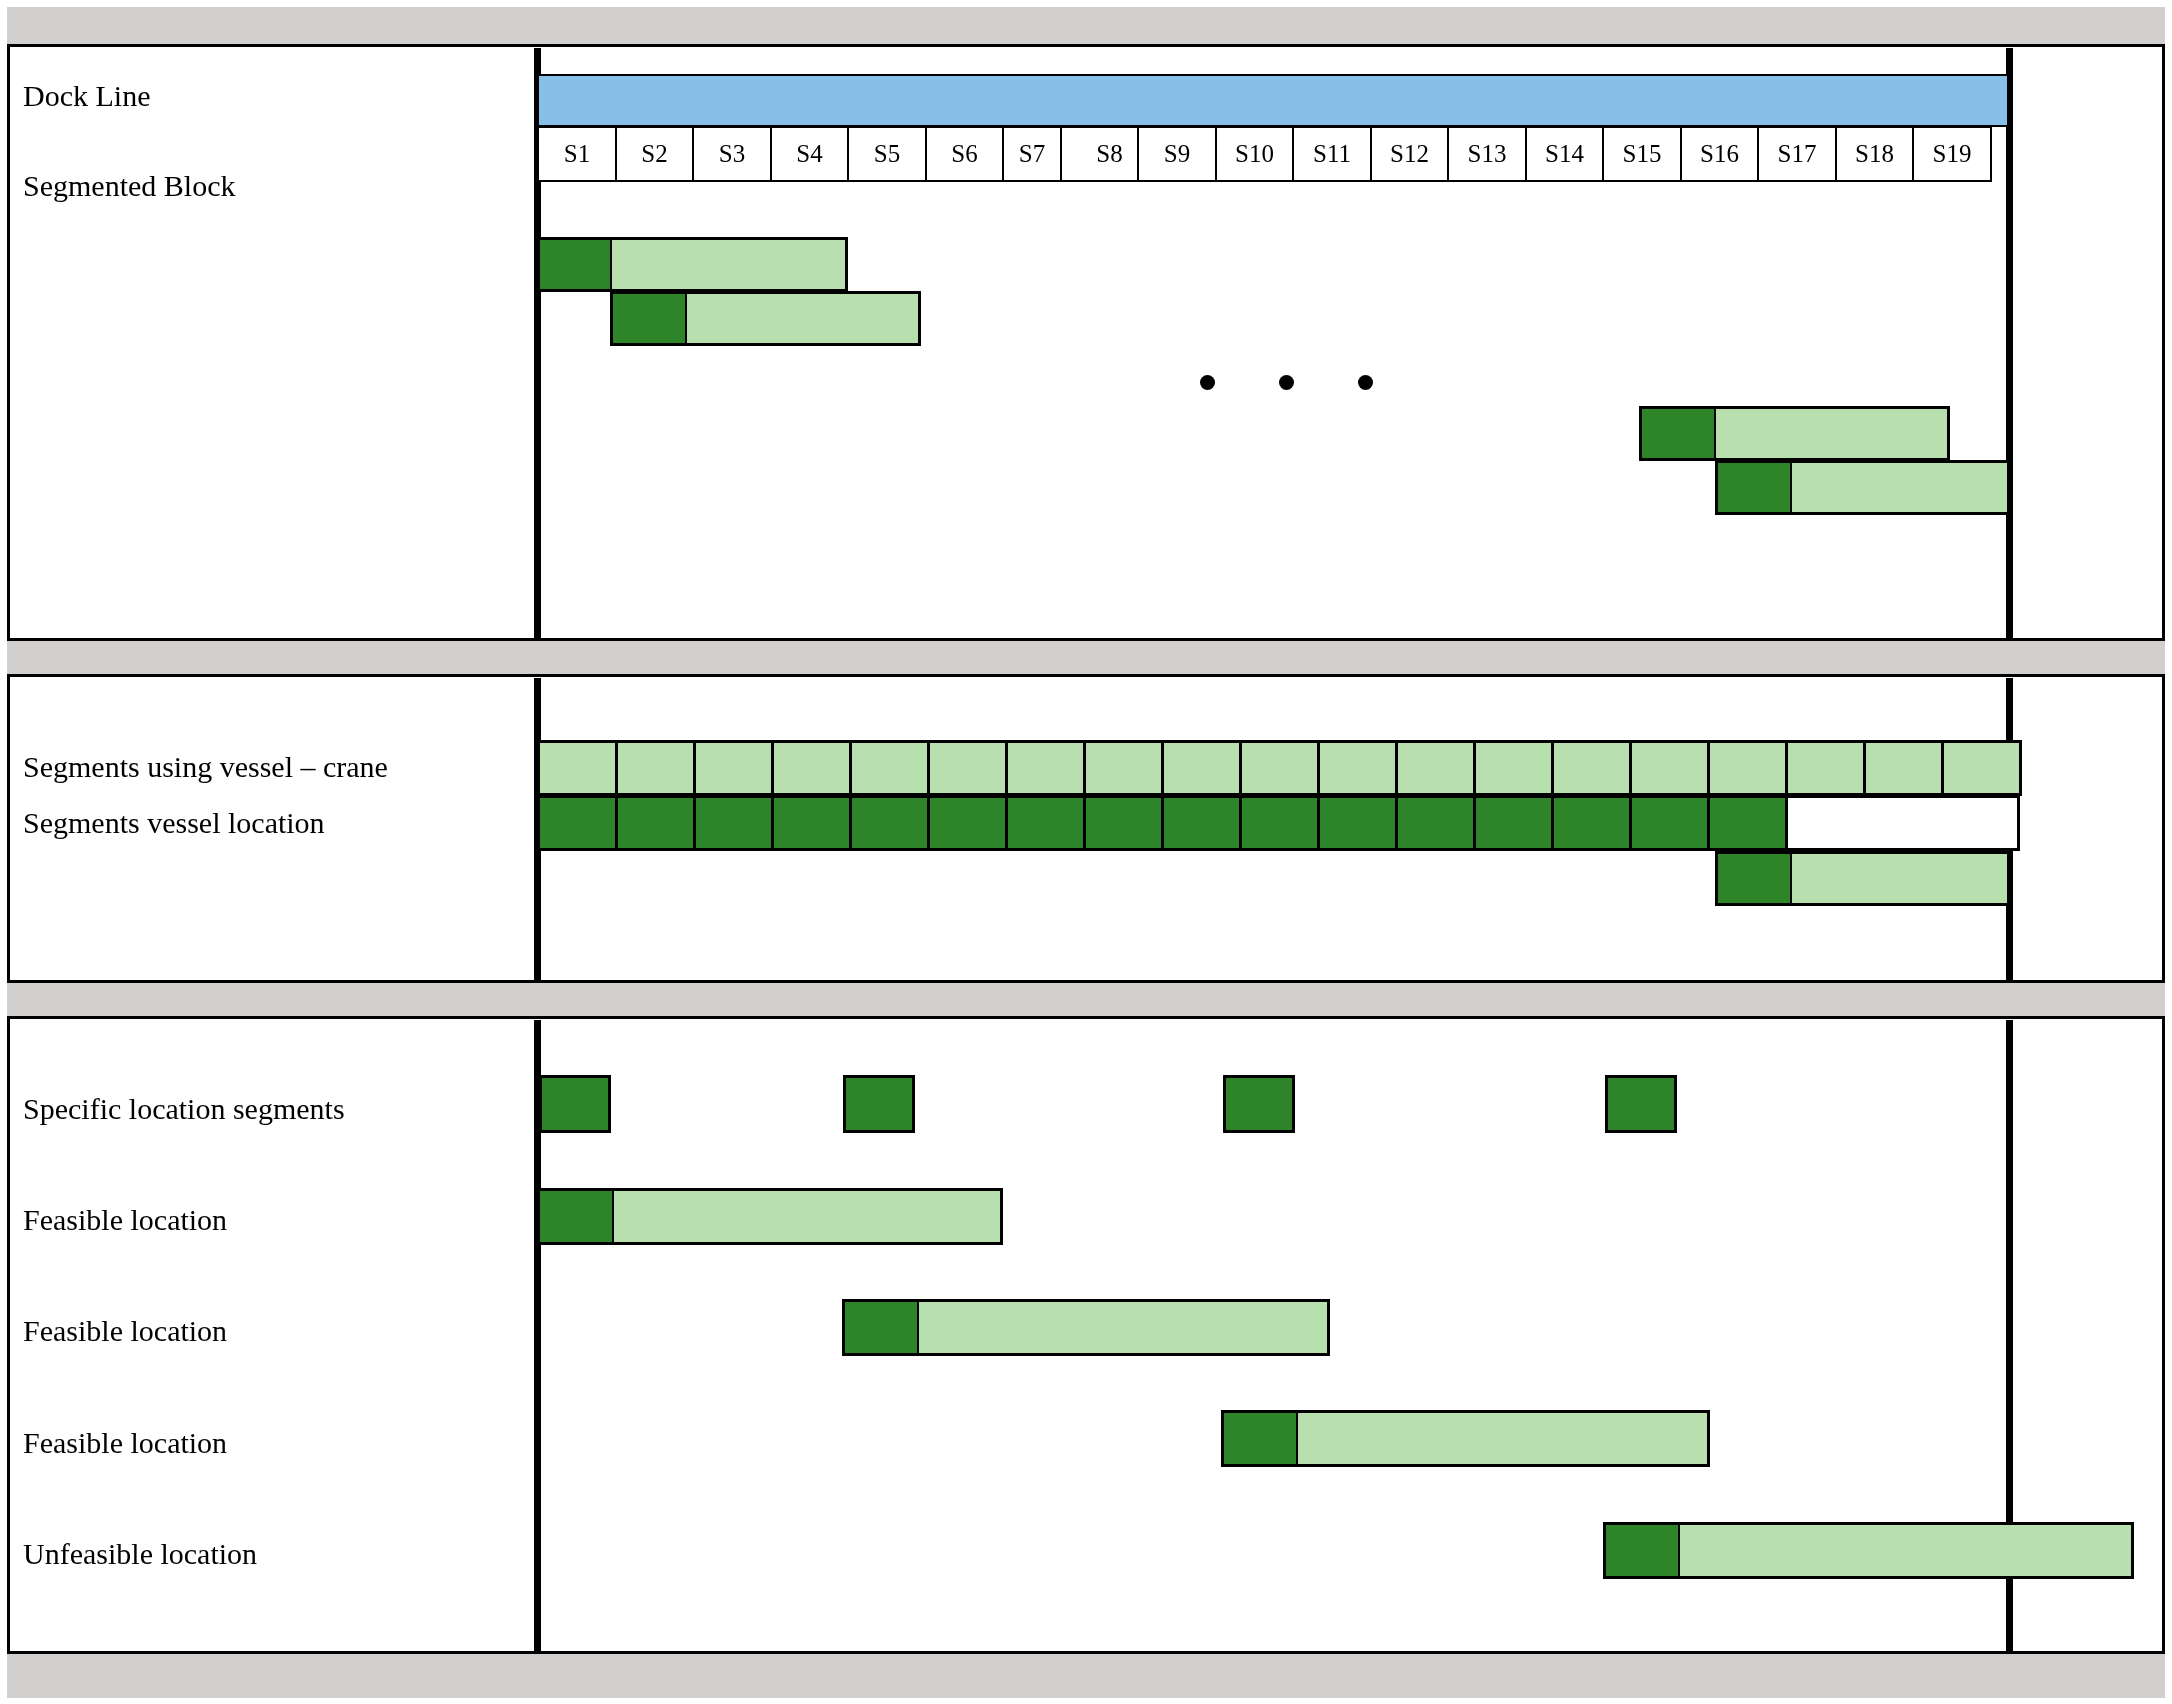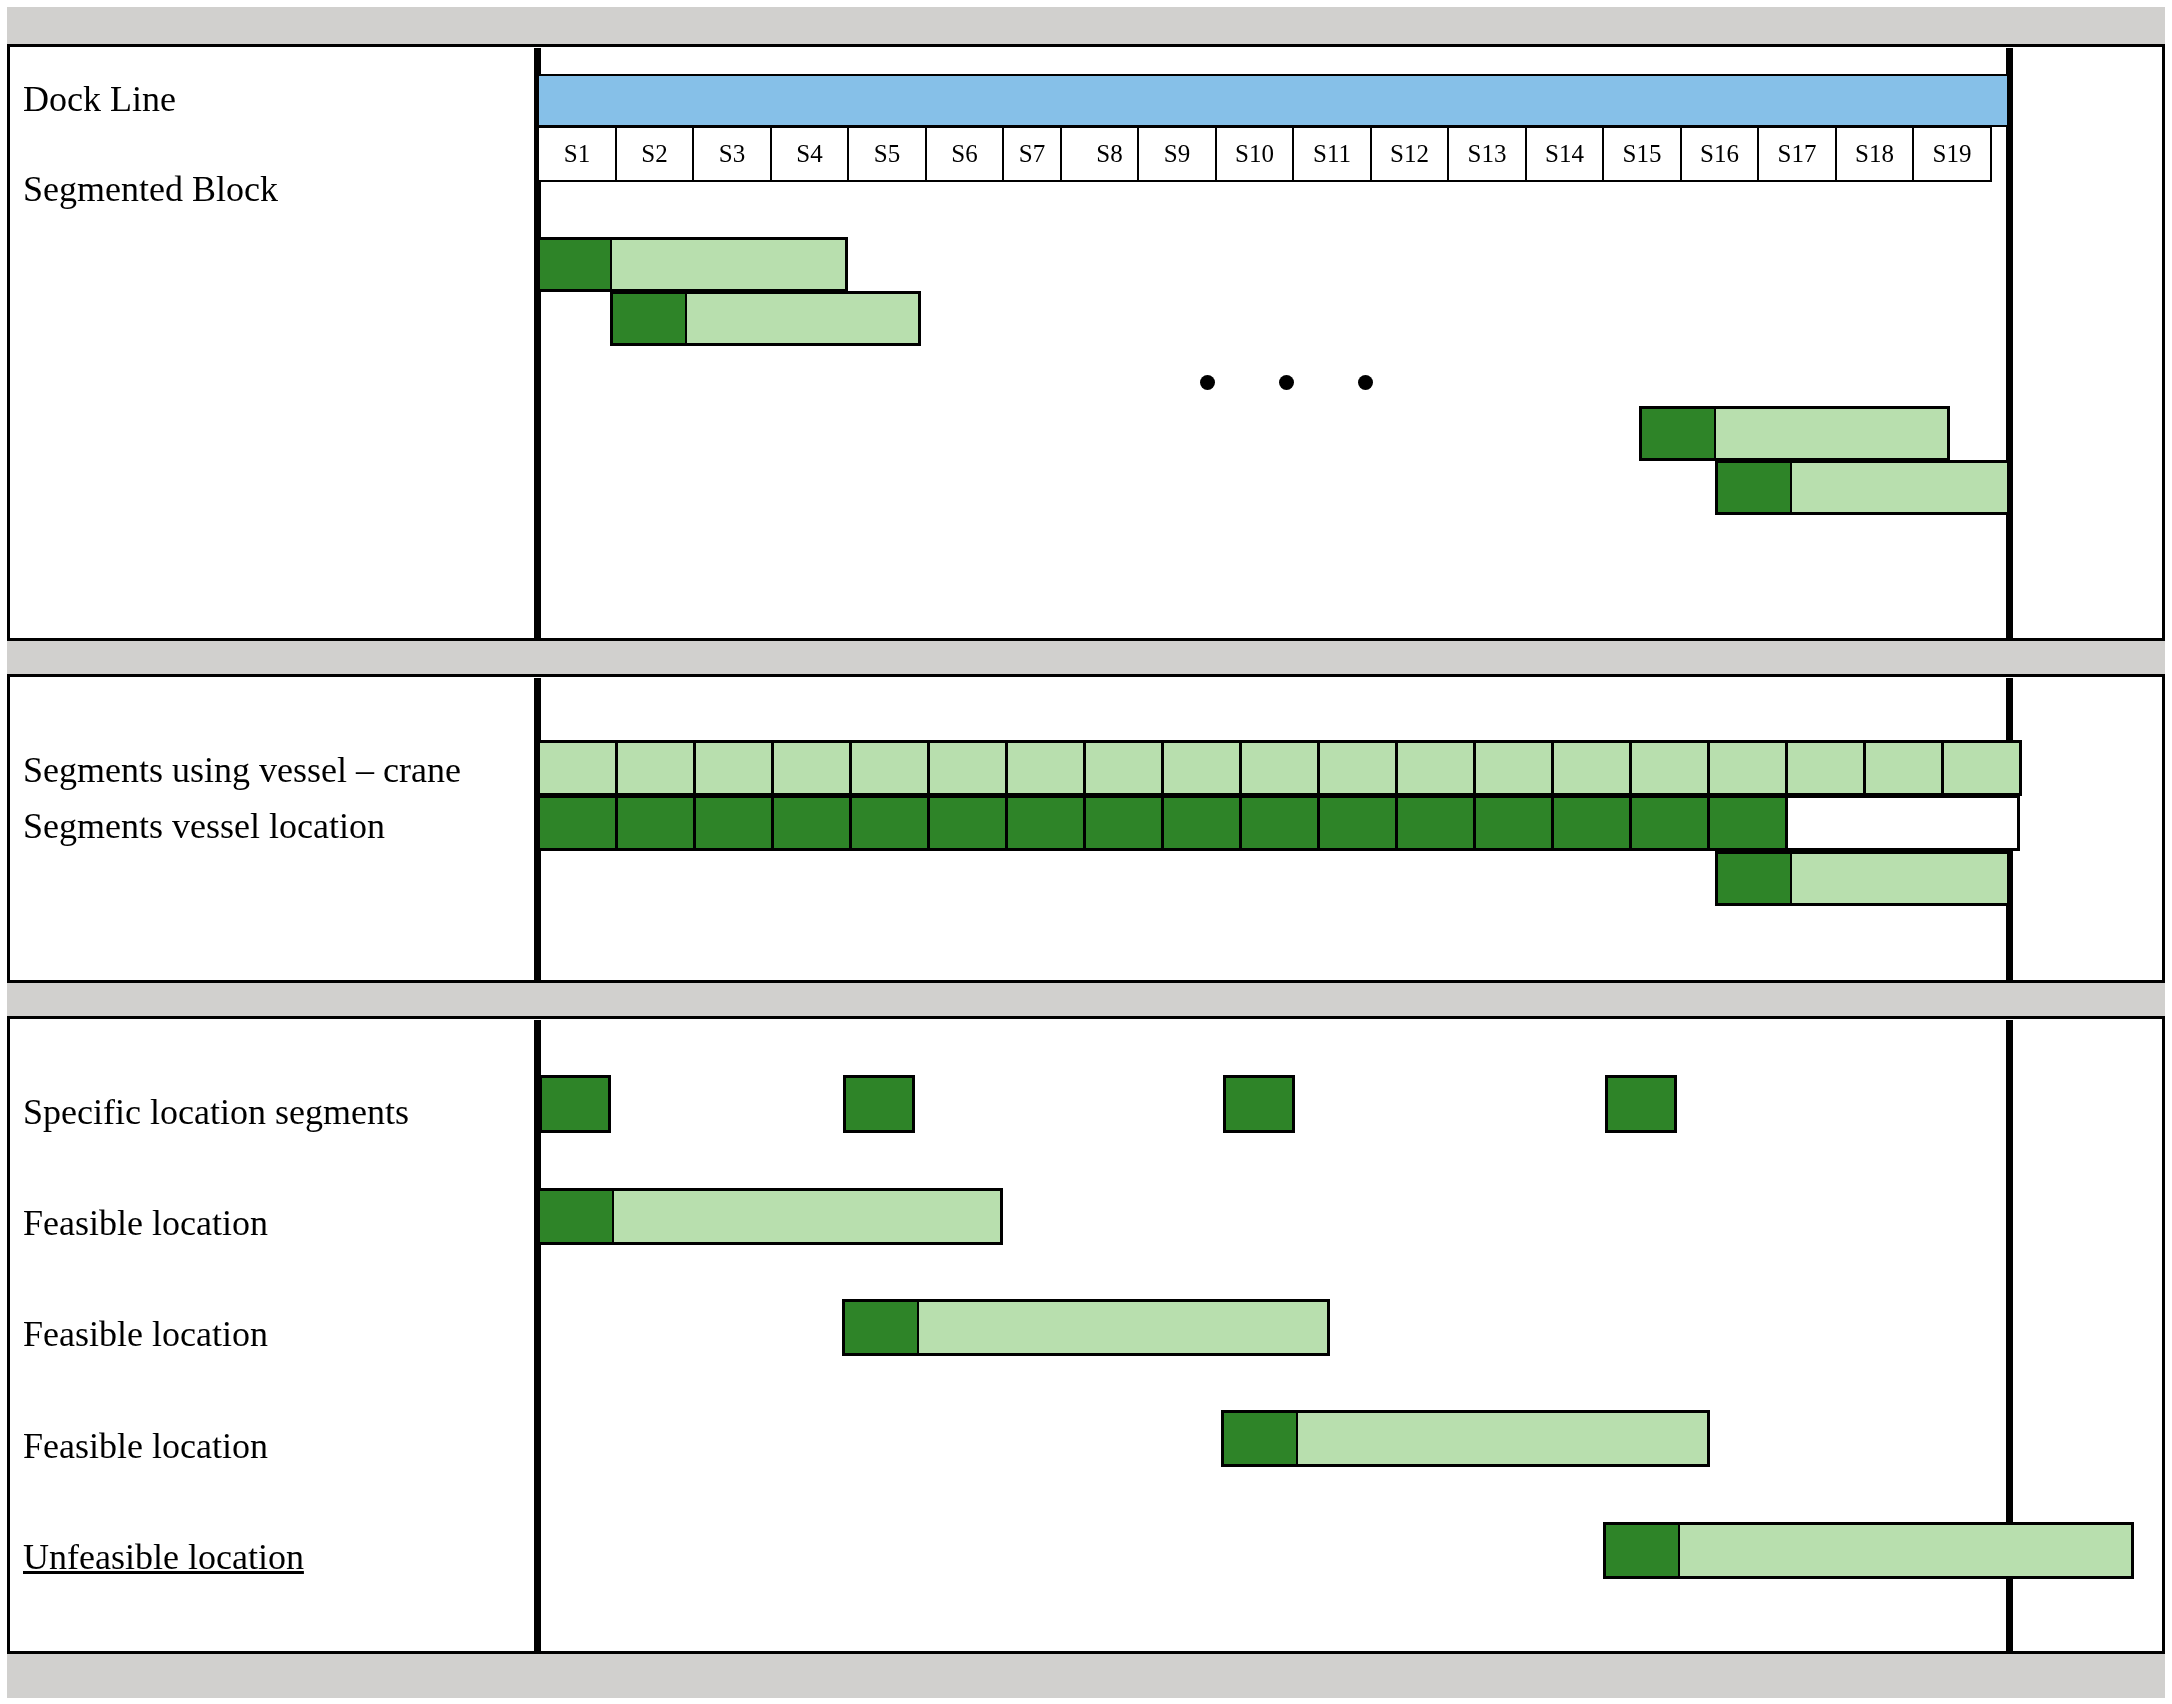--- a/index.html
+++ b/index.html
@@ -30,21 +30,21 @@
     left:7px;width:2158px;
   }
 
   
   .vrule{position:absolute;background:#000;width:6.6px;}
 
   
   .rlabel{
     position:absolute;
     left:23px;
-    font-size:36px;
+    font-size:30px;
     line-height:1;
     color:#000;
     white-space:nowrap;
     font-family:"Liberation Serif","DejaVu Serif",serif;
   }
 
   
   .dockline{
     position:absolute;
     background:#86c0e8;
@@ -244,20 +244,20 @@
     <div class="head" style="width:74px;"></div>
     <div class="body"></div>
   </div>
 
   <div class="rlabel" style="top:1428px;">Feasible location</div>
   <div class="bar" style="left:1221px;top:1410px;width:489px;height:57px;">
     <div class="head" style="width:74px;"></div>
     <div class="body"></div>
   </div>
 
-  <div class="rlabel" style="top:1539px;text-decoration:underline;">Unfeasible location</div>
+  <div class="rlabel" style="top:1539px;">Unfeasible location</div>
   <div class="bar" style="left:1603px;top:1522px;width:531px;height:57px;">
     <div class="head" style="width:74px;"></div>
     <div class="body"></div>
   </div>
 
 </div>
 
 
 </body></html>

